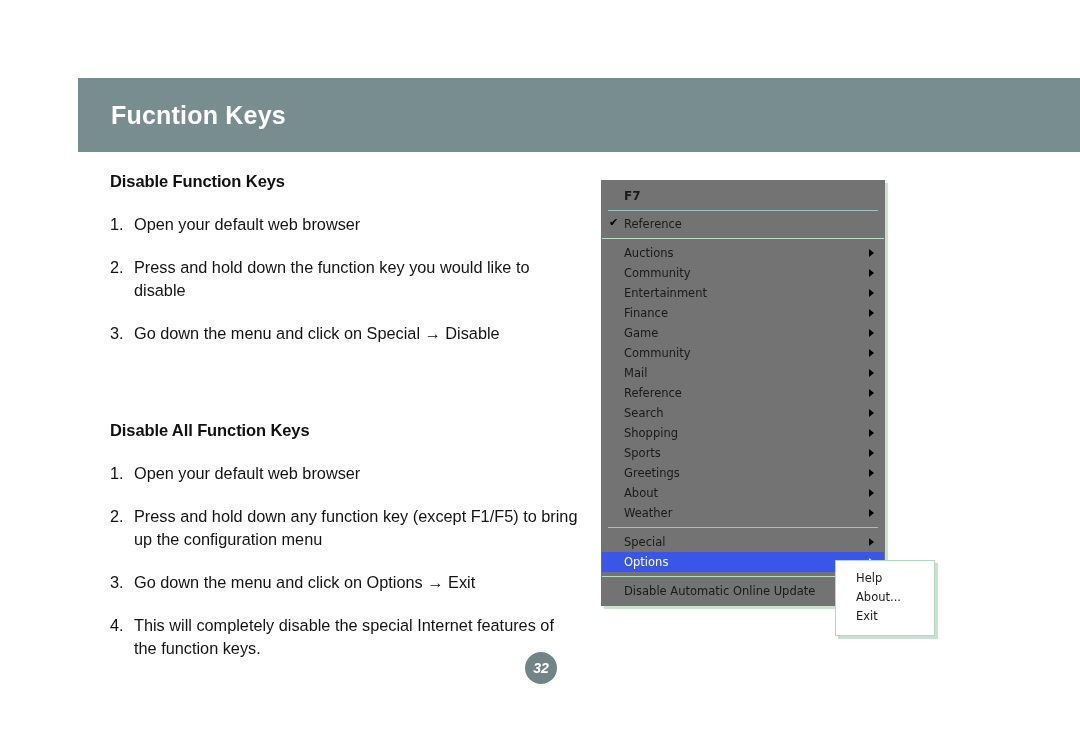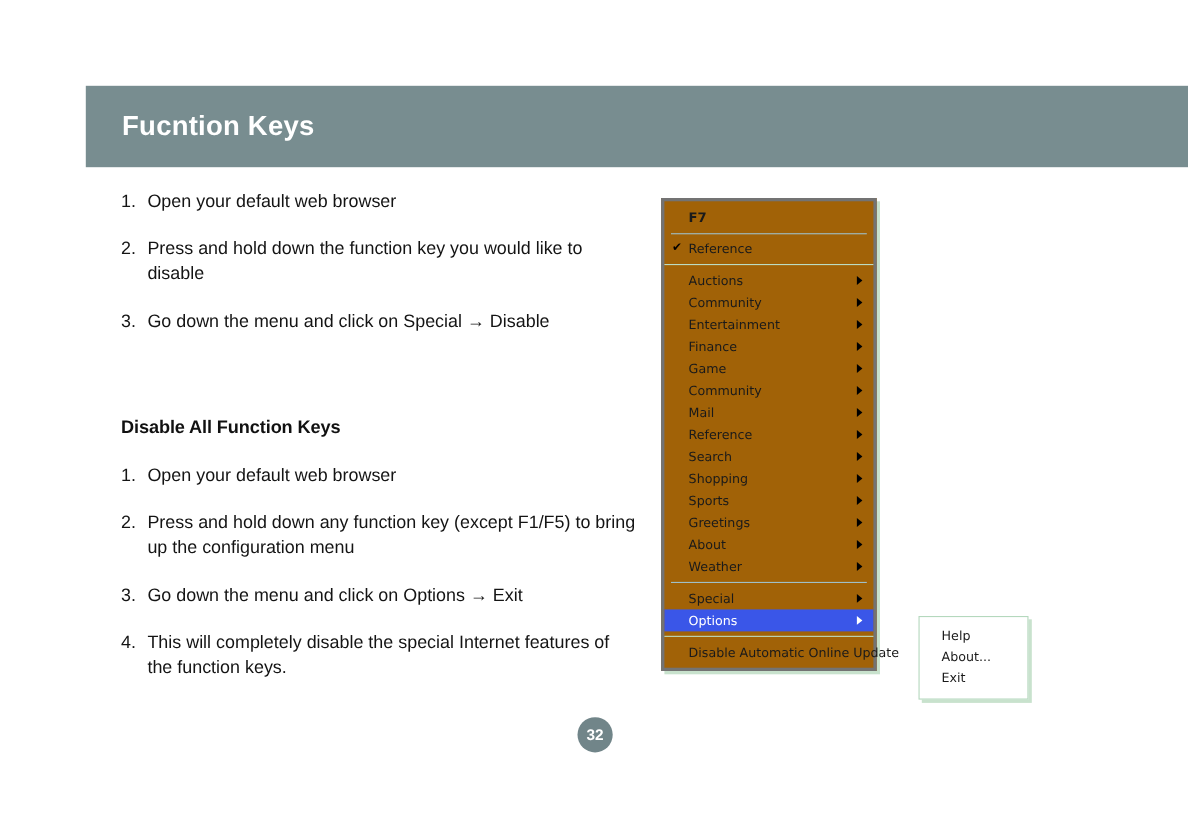--- a/index.html
+++ b/index.html
@@ -84,33 +84,34 @@
     width: 32px;
     height: 32px;
     border-radius: 50%;
     background: #718589;
     color: #ffffff;
     font-size: 14px;
     font-weight: bold;
     display: flex;
     align-items: center;
     justify-content: center;
+    font-style: italic;
   }
 
   
   .menu-wrap {
     position: absolute;
     left: 601px;
     top: 180px;
   }
   .ctx-menu {
     position: relative;
-    width: 196px;
-    background: #a16207;
-    border: 3px solid #737373;
+    width: 284px;
+    background: #737373;
+    border: 1px solid #737373;
     box-sizing: border-box;
     font-family: "DejaVu Sans", sans-serif;
     font-size: 11.5px;
     color: #1a1a1a;
     box-shadow: 3px 3px 0 0 #c8e2cd;
     z-index: 2;
   }
   .ctx-title {
     font-weight: bold;
     font-size: 12px;
@@ -191,20 +192,21 @@
 </style>
 </head>
 <body>
 
 <div class="page-header">
   <div class="page-header-title">Fucntion Keys</div>
 </div>
 
 <div class="content-col">
 
+  <h2 class="section-heading">Disable Function Keys</h2>
   <ol class="step-list">
     <li class="step-item">
       <span class="step-num">1.</span>
       <span class="step-text">Open your default web browser</span>
     </li>
     <li class="step-item">
       <span class="step-num">2.</span>
       <span class="step-text">Press and hold down the function key you would like to disable</span>
     </li>
     <li class="step-item">

